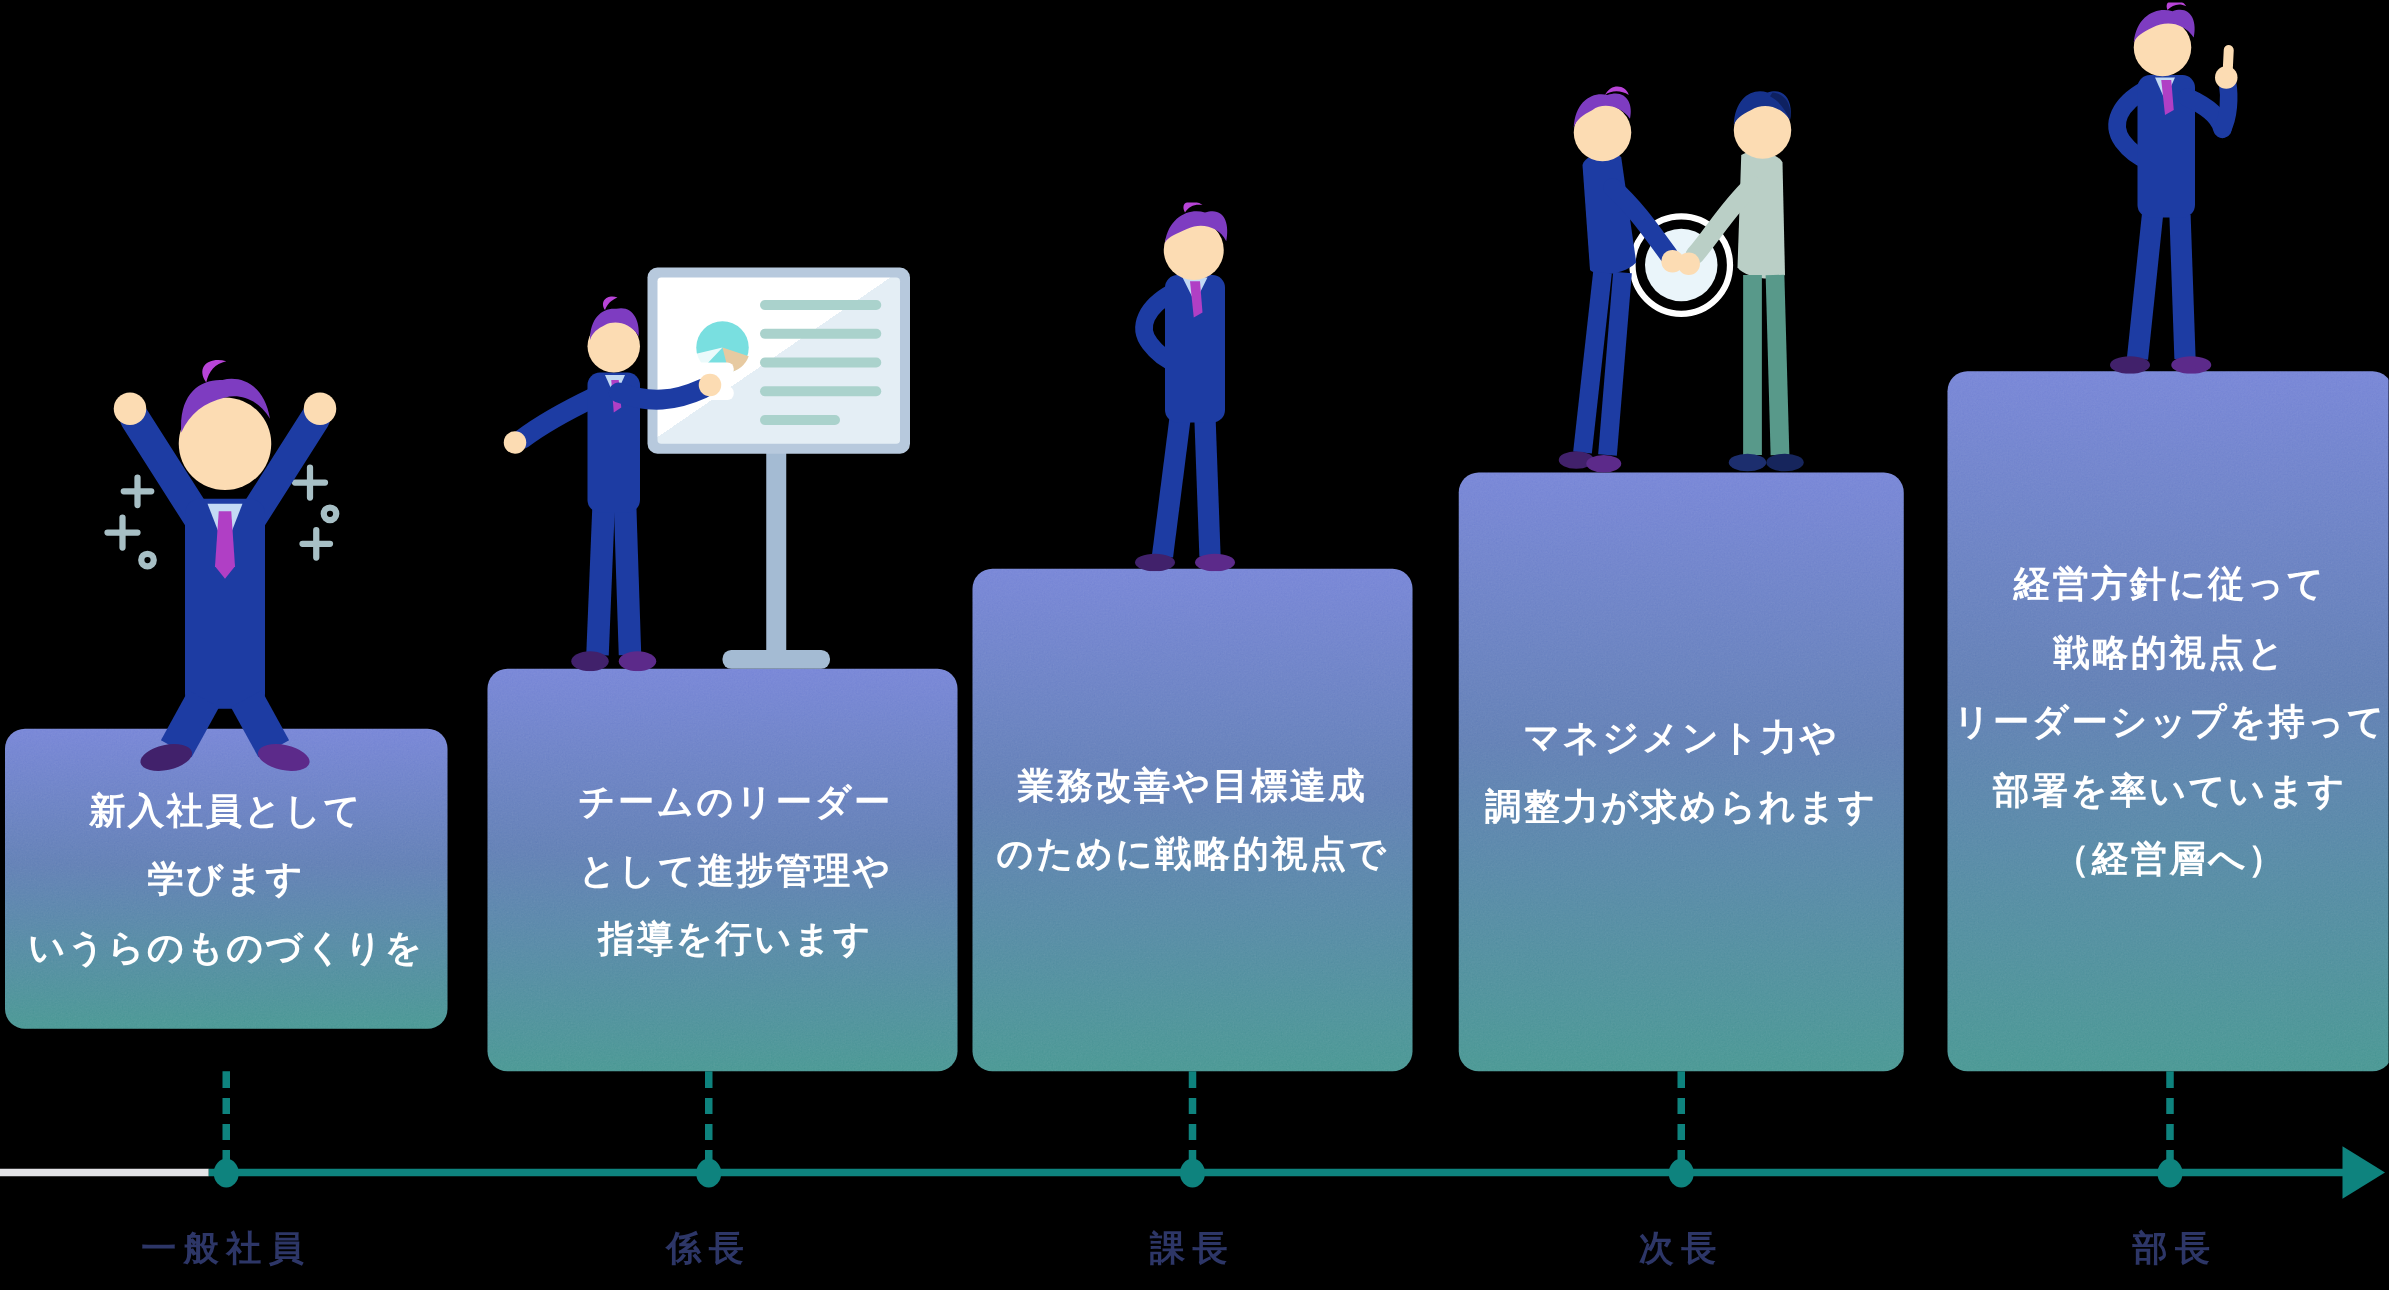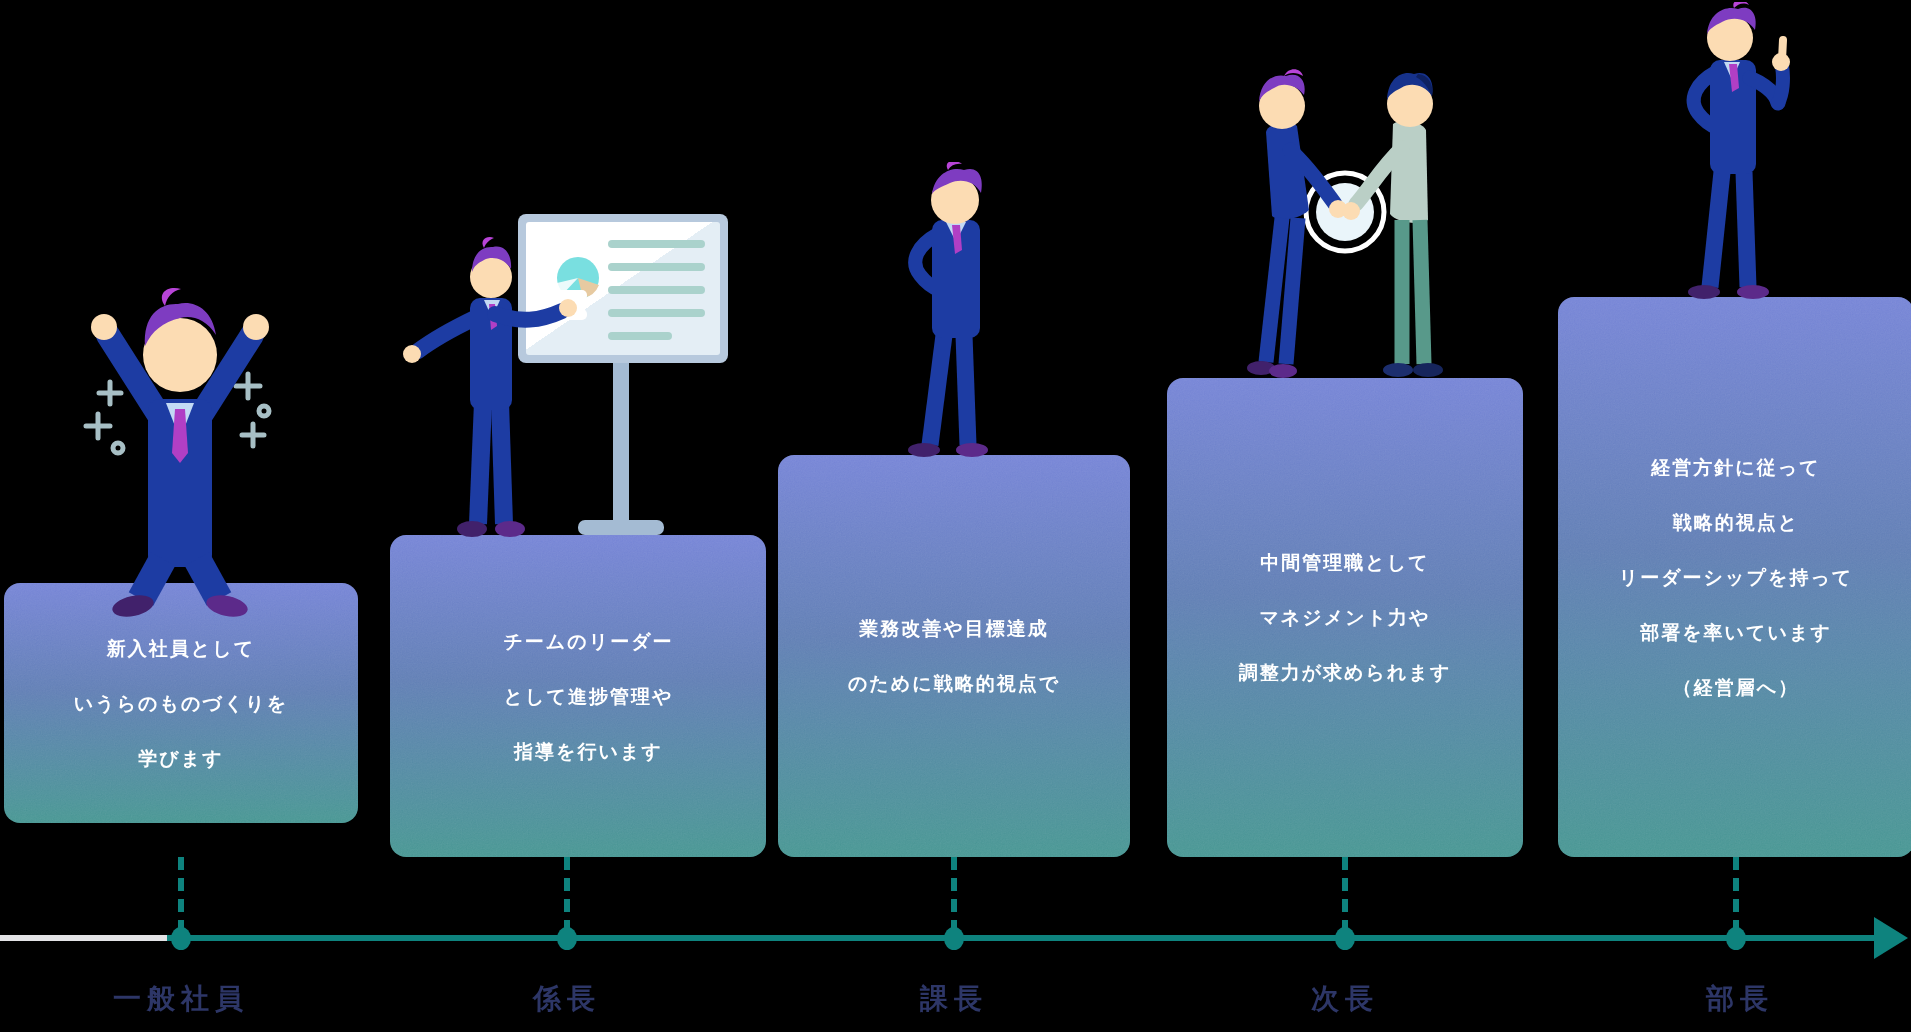--- a/index.html
+++ b/index.html
@@ -12,21 +12,21 @@
     position:absolute;border-radius:16px;
     background:linear-gradient(180deg,#7180d5 0%,#5b7ab2 45%,#41938f 100%);
     display:flex;align-items:center;justify-content:center;
   }
   .card .grain{position:absolute;inset:0;width:100%;height:100%;border-radius:16px;opacity:.12;pointer-events:none;}
   .card1{left:4px;top:583px;width:354px;height:240px;}
   .card2{left:390px;top:535px;width:355px;height:322px;padding-left:21px;}
   .card3{left:778px;top:455px;width:352px;height:402px;}
   .card4{left:1167px;top:378px;width:356px;height:479px;}
   .card5{left:1558px;top:297px;width:356px;height:560px;}
-  .card-text{position:relative;text-align:center;color:#fff;font-size:19px;font-weight:600;
+  .card-text{position:relative;text-align:center;color:#fff;font-size:29px;font-weight:600;
     letter-spacing:2px;line-height:55px;}
   .card-text .line{white-space:nowrap;}
   
   .fig{position:absolute;}
   .fig1{left:60px;top:243px;width:240px;height:377px;}
   .fig2{left:380px;top:202px;width:360px;height:335px;}
   .fig3{left:880px;top:162px;width:180px;height:295px;}
   .fig4{left:1230px;top:62px;width:260px;height:318px;}
   .fig5{left:1652px;top:2px;width:200px;height:297px;}
   
@@ -63,22 +63,22 @@
       </linearGradient>
     </defs>
   </svg>
 
   <section class="card card1">
     <svg class="grain">
         <rect width="100%" height="100%" filter="url(#grainF)"></rect>
       </svg>
     <div class="card-text">
       <div class="line">新入社員として</div>
+      <div class="line">学びます</div>
       <div class="line">いうらのものづくりを</div>
-      <div class="line">学びます</div>
     </div>
   </section>
 
   <section class="card card2">
     <svg class="grain">
         <rect width="100%" height="100%" filter="url(#grainF)"></rect>
       </svg>
     <div class="card-text">
       <div class="line">チームのリーダー</div>
       <div class="line">として進捗管理や</div>
@@ -94,21 +94,20 @@
       <div class="line">業務改善や目標達成</div>
       <div class="line">のために戦略的視点で</div>
     </div>
   </section>
 
   <section class="card card4">
     <svg class="grain">
         <rect width="100%" height="100%" filter="url(#grainF)"></rect>
       </svg>
     <div class="card-text">
-      <div class="line">中間管理職として</div>
       <div class="line">マネジメント力や</div>
       <div class="line">調整力が求められます</div>
     </div>
   </section>
 
   <section class="card card5">
     <svg class="grain">
         <rect width="100%" height="100%" filter="url(#grainF)"></rect>
       </svg>
     <div class="card-text">

